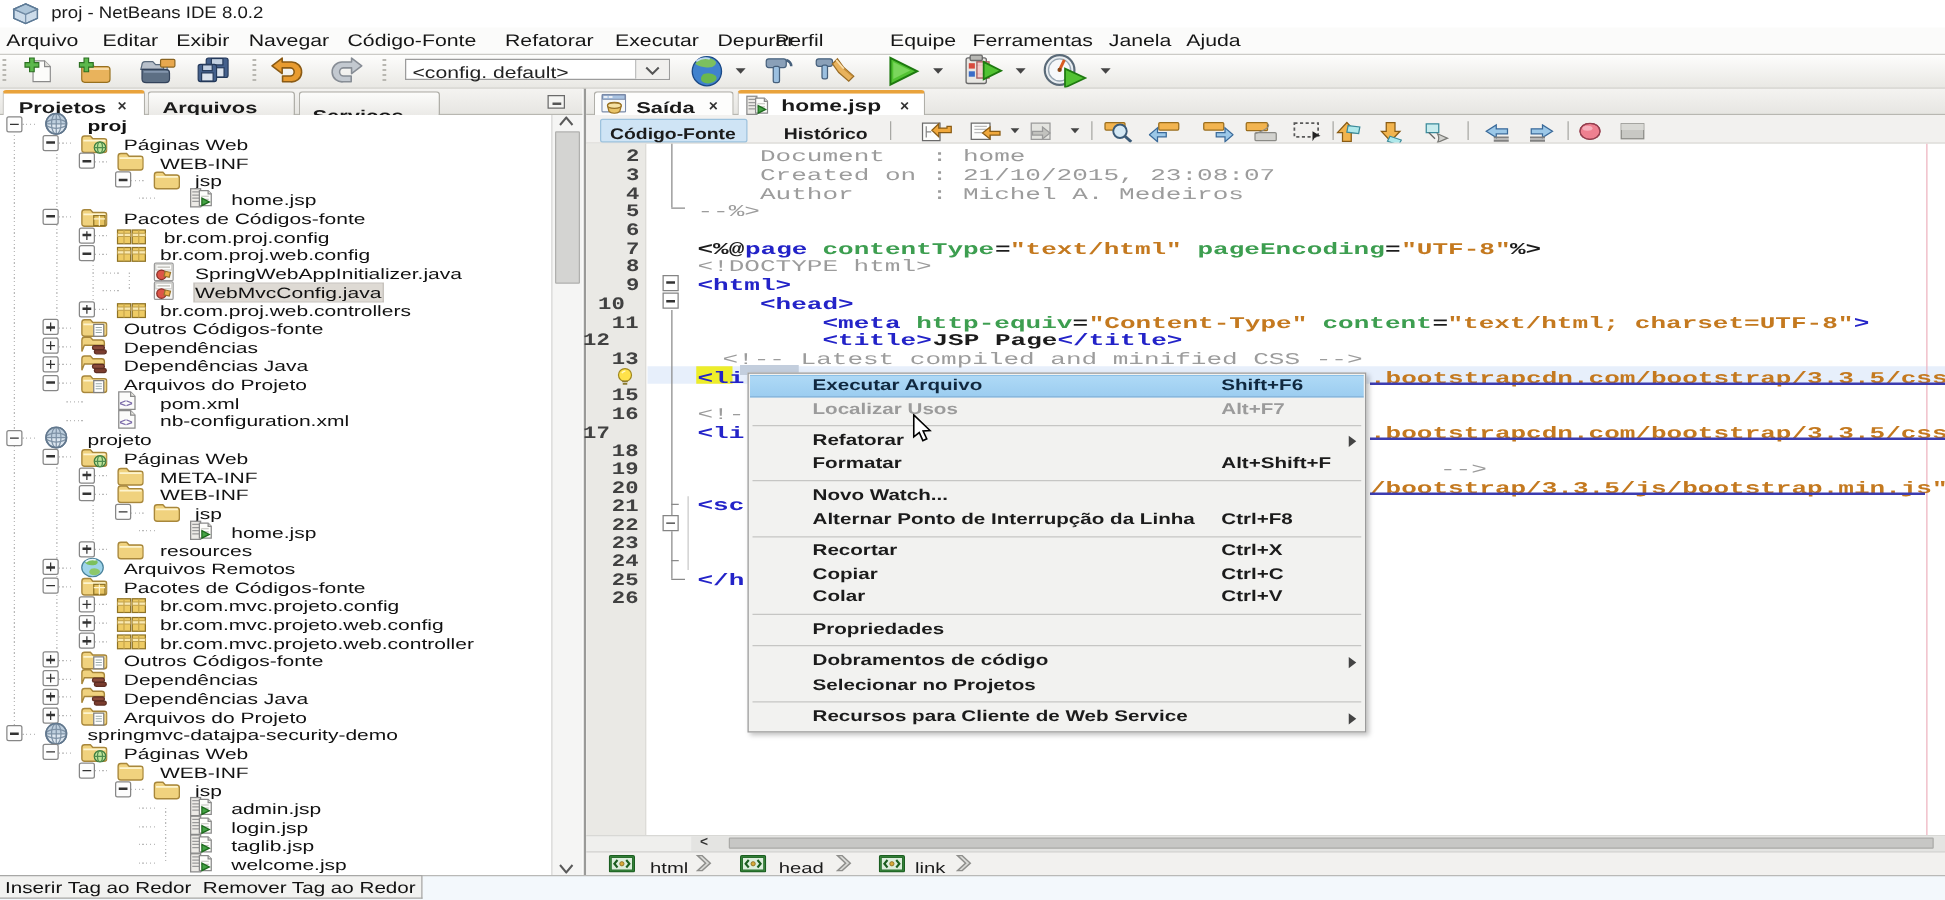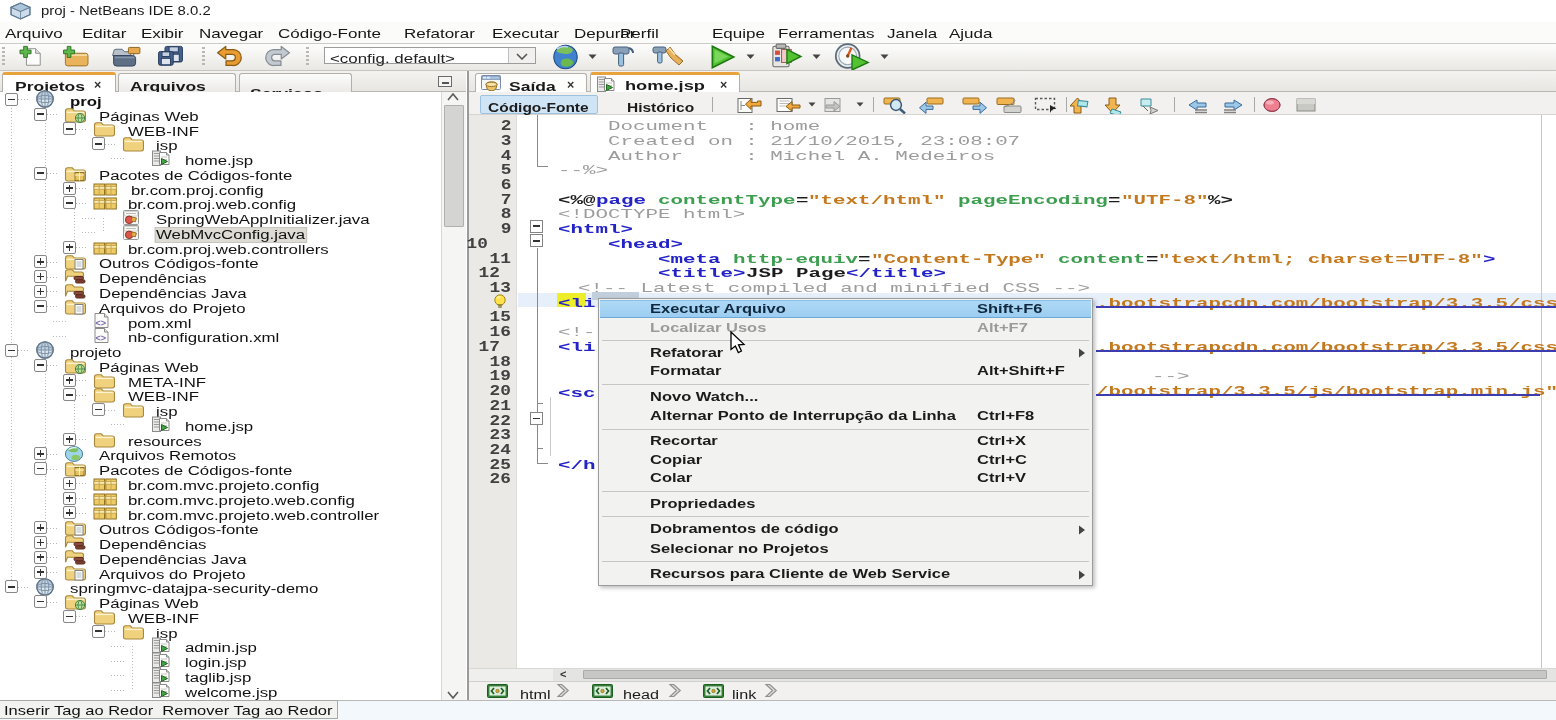--- a/index.html
+++ b/index.html
@@ -697,27 +697,27 @@
 <div style="position:absolute;left:469px;top:115px;width:1087px;height:553px;background:#fff"></div>
 <div style="position:absolute;left:469px;top:115px;width:48px;height:553px;background:#eae9e5;border-right:1px solid #dddcd8"></div>
 <div style="position:absolute;left:471px;top:116.1px;width:40px;text-align:right"><span class="gut">2</span></div>
 <div style="position:absolute;left:471px;top:130.82px;width:40px;text-align:right"><span class="gut">3</span></div>
 <div style="position:absolute;left:471px;top:145.54px;width:40px;text-align:right"><span class="gut">4</span></div>
 <div style="position:absolute;left:471px;top:160.26px;width:40px;text-align:right"><span class="gut">5</span></div>
 <div style="position:absolute;left:471px;top:174.98px;width:40px;text-align:right"><span class="gut">6</span></div>
 <div style="position:absolute;left:471px;top:189.7px;width:40px;text-align:right"><span class="gut">7</span></div>
 <div style="position:absolute;left:471px;top:204.42000000000002px;width:40px;text-align:right"><span class="gut">8</span></div>
 <div style="position:absolute;left:471px;top:219.14px;width:40px;text-align:right"><span class="gut">9</span></div>
-<div style="position:absolute;left:471px;top:233.86px;width:40px;text-align:left"><span class="gut">10</span></div>
+<div style="position:absolute;left:471px;top:233.86px;width:40px;text-align:center"><span class="gut">10</span></div>
 <div style="position:absolute;left:471px;top:248.58px;width:40px;text-align:right"><span class="gut">11</span></div>
-<div style="position:absolute;left:471px;top:263.3px;width:40px;text-align:center"><span class="gut">12</span></div>
+<div style="position:absolute;left:471px;top:263.3px;width:40px;text-align:left"><span class="gut">12</span></div>
 <div style="position:absolute;left:471px;top:278.02px;width:40px;text-align:right"><span class="gut">13</span></div>
 <div style="position:absolute;left:471px;top:307.46000000000004px;width:40px;text-align:right"><span class="gut">15</span></div>
 <div style="position:absolute;left:471px;top:322.18px;width:40px;text-align:right"><span class="gut">16</span></div>
-<div style="position:absolute;left:471px;top:336.9px;width:40px;text-align:center"><span class="gut">17</span></div>
+<div style="position:absolute;left:471px;top:336.9px;width:40px;text-align:left"><span class="gut">17</span></div>
 <div style="position:absolute;left:471px;top:351.62px;width:40px;text-align:right"><span class="gut">18</span></div>
 <div style="position:absolute;left:471px;top:366.34000000000003px;width:40px;text-align:right"><span class="gut">19</span></div>
 <div style="position:absolute;left:471px;top:381.06000000000006px;width:40px;text-align:right"><span class="gut">20</span></div>
 <div style="position:absolute;left:471px;top:395.78px;width:40px;text-align:right"><span class="gut">21</span></div>
 <div style="position:absolute;left:471px;top:410.5px;width:40px;text-align:right"><span class="gut">22</span></div>
 <div style="position:absolute;left:471px;top:425.22px;width:40px;text-align:right"><span class="gut">23</span></div>
 <div style="position:absolute;left:471px;top:439.94000000000005px;width:40px;text-align:right"><span class="gut">24</span></div>
 <div style="position:absolute;left:471px;top:454.65999999999997px;width:40px;text-align:right"><span class="gut">25</span></div>
 <div style="position:absolute;left:471px;top:469.38px;width:40px;text-align:right"><span class="gut">26</span></div>
 <div style="position:absolute;left:492px;top:294px;width:16px;height:15px;line-height:0"><svg width="16" height="15" viewBox="0 0 16 15">
@@ -766,21 +766,21 @@
 <div style="position:absolute;left:1145.5px;top:248.58px"><span class="mono blk">=</span></div>
 <div style="position:absolute;left:1158.0px;top:248.58px"><span class="mono str">"text/html; charset=UTF-8"</span></div>
 <div style="position:absolute;left:1483.0px;top:248.58px"><span class="mono tag">&gt;</span></div>
 <div style="position:absolute;left:658.0px;top:263.3px"><span class="mono tag">&lt;title&gt;</span></div>
 <div style="position:absolute;left:745.5px;top:263.3px"><span class="mono blk">JSP Page</span></div>
 <div style="position:absolute;left:845.5px;top:263.3px"><span class="mono tag">&lt;/title&gt;</span></div>
 <div style="position:absolute;left:578px;top:278.02px"><span class="mono c">&lt;!-- Latest compiled and minified CSS --&gt;</span></div>
 <div style="position:absolute;left:558.0px;top:292.74px"><span class="mono tag">&lt;li</span></div>
 <div style="position:absolute;left:558.0px;top:322.18px"><span class="mono c">&lt;!-</span></div>
 <div style="position:absolute;left:558.0px;top:336.9px"><span class="mono tag">&lt;li</span></div>
-<div style="position:absolute;left:558.0px;top:383px"><span class="mono tag">&lt;sc</span></div>
+<div style="position:absolute;left:558.0px;top:395px"><span class="mono tag">&lt;sc</span></div>
 <div style="position:absolute;left:558.0px;top:454.65999999999997px"><span class="mono tag">&lt;/h</span></div>
 <div style="position:absolute;left:1095.5px;top:292.74px;width:460.5px;overflow:hidden"><span class="mono str">.bootstrapcdn.com/bootstrap/3.3.5/css/boot</span></div>
 <div style="position:absolute;left:1095.5px;top:336.9px;width:460.5px;overflow:hidden"><span class="mono str">.bootstrapcdn.com/bootstrap/3.3.5/css/boot</span></div>
 <div style="position:absolute;left:1151.75px;top:366.34000000000003px;width:404.25px;overflow:hidden"><span class="mono c">--&gt;</span></div>
 <div style="position:absolute;left:1095.5px;top:381.06000000000006px;width:460.5px;overflow:hidden"><span class="mono str">/bootstrap/3.3.5/js/bootstrap.min.js"</span></div>
 <div style="position:absolute;left:1095.5px;top:306.14px;width:460.5px;height:1.6px;background:#3c3cb0"></div>
 <div style="position:absolute;left:1095.5px;top:350.29999999999995px;width:460.5px;height:1.6px;background:#3c3cb0"></div>
 <div style="position:absolute;left:1095.5px;top:394.46000000000004px;width:444.5px;height:1.6px;background:#3c3cb0"></div>
 <div style="position:absolute;left:469px;top:668px;width:1087px;height:13px;background:#efefed;border-top:1px solid #d8d8d5"></div>
 <div style="position:absolute;left:553px;top:668.5px;width:1003px;height:12px;background:#e4e4e2"></div>

